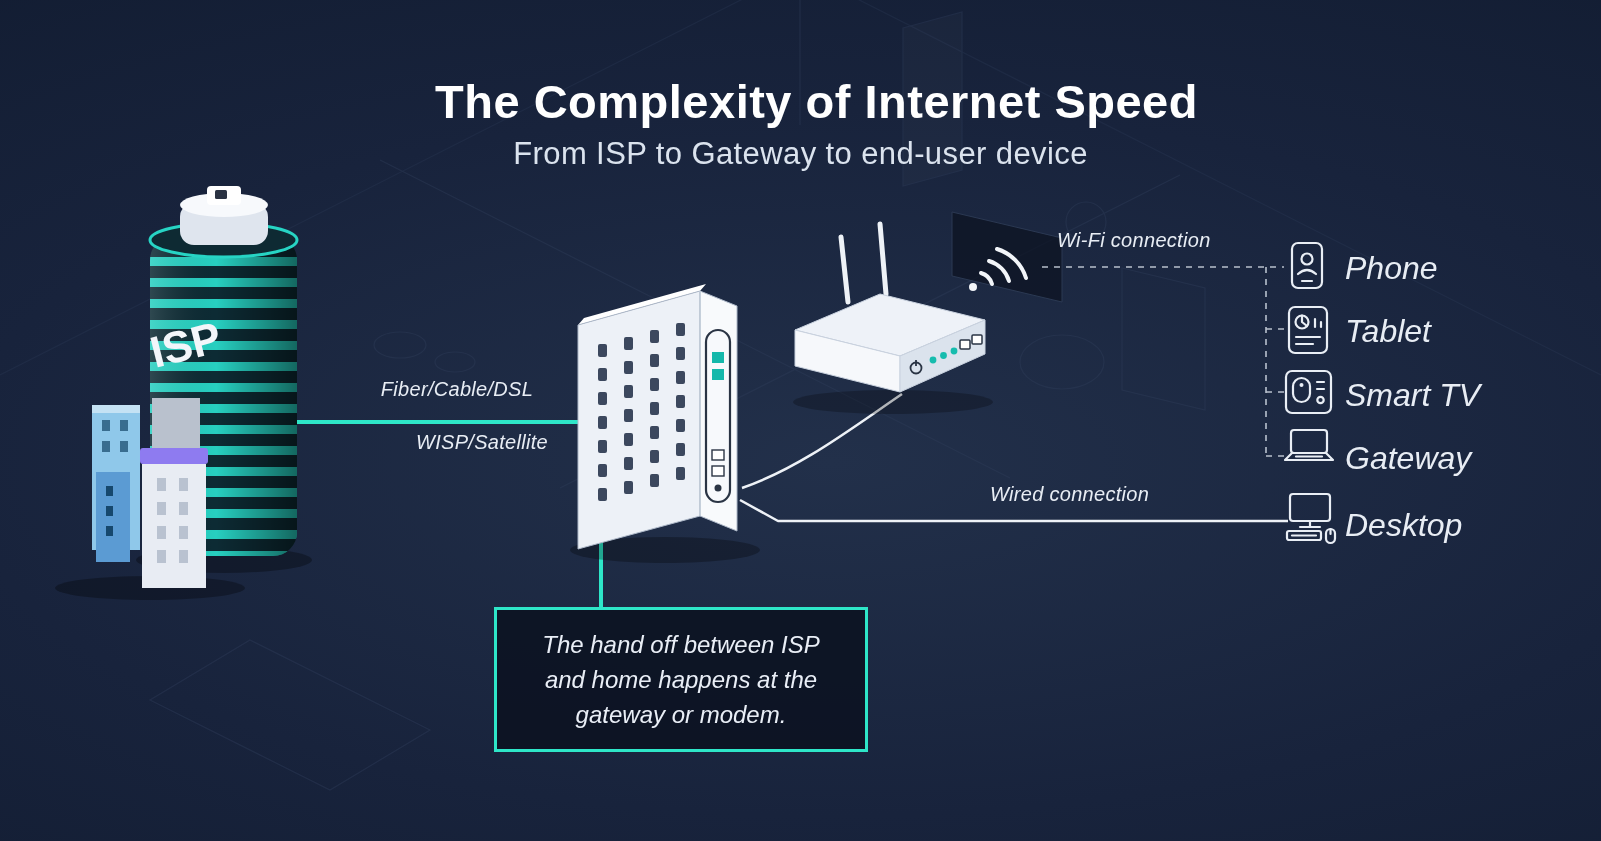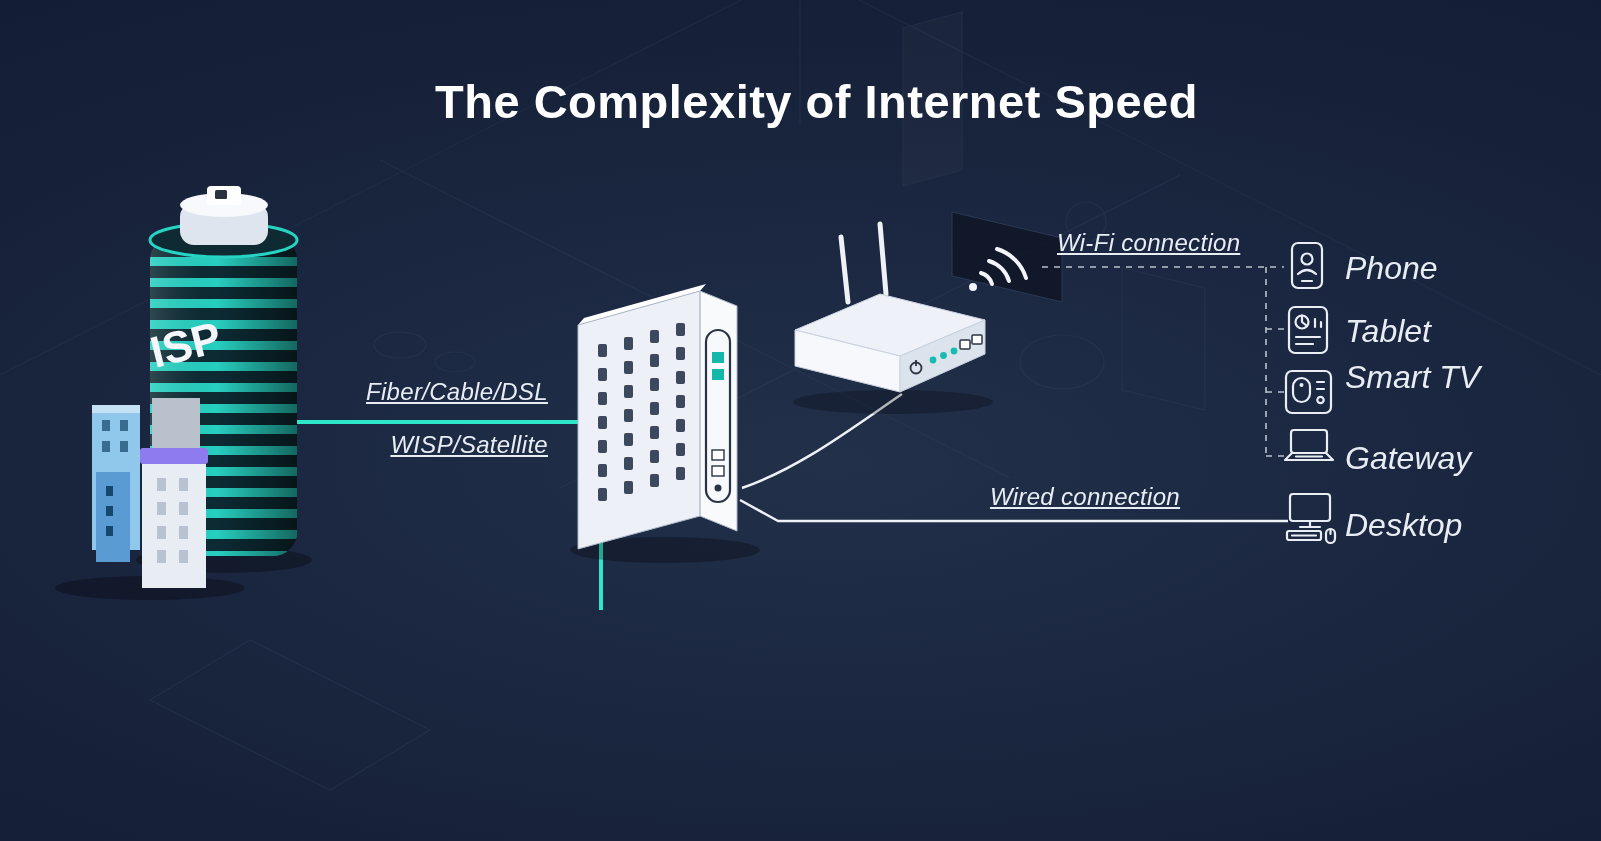--- a/index.html
+++ b/index.html
@@ -11,22 +11,22 @@
   .scene{position:absolute;left:0;top:0;width:1601px;height:841px;}
   .title{
     position:absolute;top:58px;left:0;width:100%;text-align:center;
     font-size:47px;font-weight:700;color:#ffffff;letter-spacing:.5px;margin:16px;
   }
   .subtitle{
     position:absolute;top:136px;left:0;width:100%;text-align:center;
     font-size:31px;font-weight:300;color:#dbe3ee;letter-spacing:.4px;margin:0;
   }
   .conn-label{
-    position:absolute;font-style:italic;font-size:24px;font-weight:300;
-    color:#e8edf4;letter-spacing:.3px;white-space:nowrap;text-decoration:underline;
+    position:absolute;font-style:italic;font-size:20px;font-weight:300;
+    color:#e8edf4;letter-spacing:.3px;white-space:nowrap;
   }
   .lbl-fiber{left:348px;top:378px;width:218px;text-align:center;}
   .lbl-wisp{left:330px;top:431px;width:218px;text-align:right;}
   .lbl-wifi{left:1057px;top:229px;}
   .lbl-wired{left:990px;top:483px;}
   .dev-label{
     position:absolute;left:1345px;font-style:italic;font-size:32px;font-weight:300;
     color:#e8edf4;white-space:nowrap;
   }
   .callout{
@@ -228,26 +228,30 @@
         <line x1="15" y1="34" x2="35" y2="34"></line>
         <rect x="2" y="38" width="34" height="9" rx="2"></rect>
         <line x1="7" y1="42.5" x2="31" y2="42.5"></line>
         <rect x="41" y="36" width="9" height="14" rx="4.5"></rect>
         <line x1="45.5" y1="36" x2="45.5" y2="41"></line>
       </g>
     </g>
   </svg>
 
   <h1 class="title">The Complexity of Internet Speed</h1>
+  <h2 class="subtitle">From ISP to Gateway to end-user device</h2>
 
   <div class="conn-label lbl-fiber">Fiber/Cable/DSL</div>
   <div class="conn-label lbl-wisp">WISP/Satellite</div>
   <div class="conn-label lbl-wifi">Wi-Fi connection</div>
   <div class="conn-label lbl-wired">Wired connection</div>
 
   <div class="dev-label" style="top:250px">Phone</div>
   <div class="dev-label" style="top:313px">Tablet</div>
-  <div class="dev-label" style="top:359px">Smart TV</div>
+  <div class="dev-label" style="top:377px">Smart TV</div>
   <div class="dev-label" style="top:440px">Gateway</div>
   <div class="dev-label" style="top:507px">Desktop</div>
 
+  <div class="callout">
+    <p>The hand off between ISP and home happens at the gateway or modem.</p>
+  </div>
 
 </div>
 
 </body></html>

